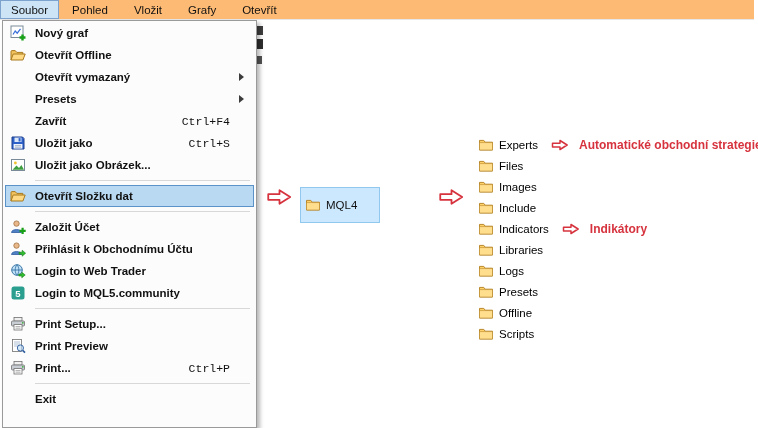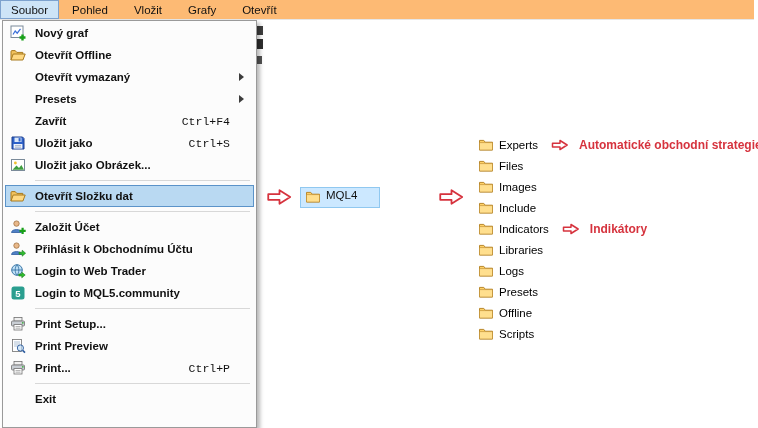--- a/index.html
+++ b/index.html
@@ -26,21 +26,21 @@
   .mi .ic { position:absolute; left:5px; top:3px; width:16px; height:16px; }
   .mi .lbl { white-space:nowrap;font-weight:bold; }
   .mi .sc { position:absolute; right:24px;font-family:Liberation Mono, monospace; }
   .mi .sub { position:absolute; right:10px; top:7px; width:0; height:0;
              border-left:5px solid #3c3c3c; border-top:4px solid transparent; border-bottom:4px solid transparent; }
   .mi.hl { background:var(--menu-highlight,#b9d9f2); box-shadow:inset 0 0 0 1px var(--menu-highlight-border,#5b93c9); }
   .sep { height:1px; background:#d8d8d8; margin:4px 4px 4px 30px; }
 
   
   .big-arrow { position:absolute; width:27px; height:18px; }
-  .mql4-chip { position:absolute; left:300px; top:187px; height:21px; display:flex; align-items:flex-start; gap:5px;
+  .mql4-chip { position:absolute; left:300px; top:187px; height:36px; display:flex; align-items:center; gap:5px;
                padding:1px 22px 1px 4px; background:var(--selection-blue,#cce8ff);
                border:1px solid var(--selection-border,#90c8f0); }
   .folder-list { position:absolute; left:478px; top:134px; }
   .f-row { height:21px; display:flex; align-items:center; gap:5px; }
   .f-row .flbl { white-space:nowrap; color:#000; }
   .ann-arrow { width:18px; height:12px; margin-left:8px; }
   .ann-text { margin-left:5px; color:var(--annotation-red,#d6333e); font-weight:bold; font-size:12px; white-space:nowrap; }
 
   svg { display:block; }
 </style>

